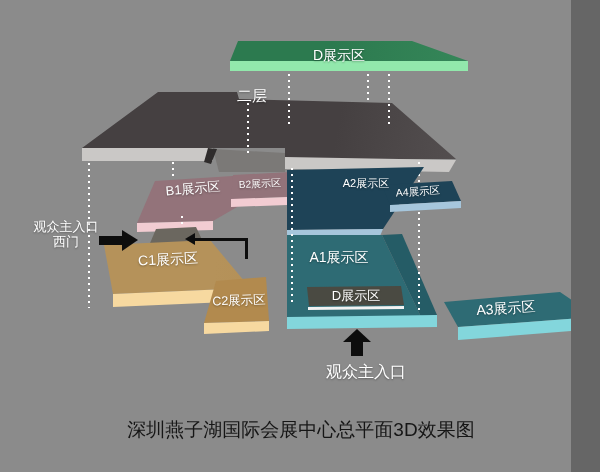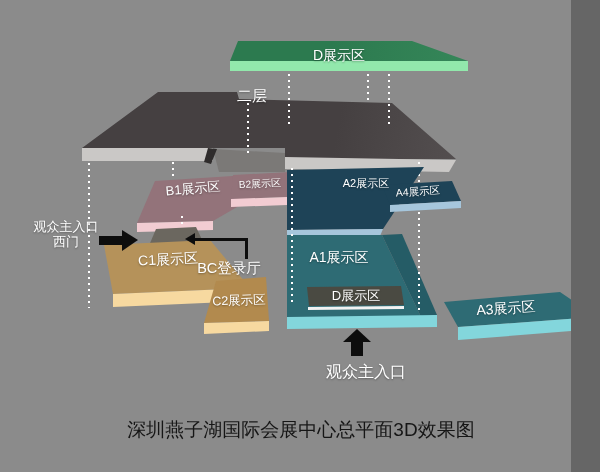--- a/index.html
+++ b/index.html
@@ -130,21 +130,20 @@
   <div class="lbl" style="left:252px;top:96px;font-size:15px;">二层</div>
   <div class="lbl" style="left:193px;top:189px;font-size:13px;transform:translate(-50%,-50%) rotate(-5deg);">B1展示区</div>
   <div class="lbl" style="left:260px;top:184px;font-size:10px;transform:translate(-50%,-50%) rotate(-3deg);">B2展示区</div>
   <div class="lbl" style="left:330px;top:183px;font-size:11px;margin-left:36px;">A2展示区</div>
   <div class="lbl" style="left:418px;top:192px;font-size:10.5px;transform:translate(-50%,-50%) rotate(-4deg);">A4展示区</div>
   <div class="lbl" style="left:339px;top:258px;font-size:14px;">A1展示区</div>
   <div class="lbl" style="left:356px;top:296px;font-size:13px;">D展示区</div>
   <div class="lbl" style="left:506px;top:309px;font-size:14px;transform:translate(-50%,-50%) rotate(-4deg);">A3展示区</div>
   <div class="lbl" style="left:168px;top:260px;font-size:14px;transform:translate(-50%,-50%) rotate(-3deg);">C1展示区</div>
   <div class="lbl" style="left:239px;top:301px;font-size:12.5px;transform:translate(-50%,-50%) rotate(-2deg);">C2展示区</div>
-  <div class="lbl" style="left:229px;top:268px;font-size:14.5px;">BC登录厅</div>
 
   <div class="lbl" style="left:66px;top:234px;font-size:13px;line-height:15px;text-align:center;">
     <div>观众主入口</div>
     <div>西门</div>
   </div>
 
   <div class="lbl" style="left:366px;top:372px;font-size:16px;line-height:18px;text-align:center;">
     <div>观众主入口</div>
   </div>
 

